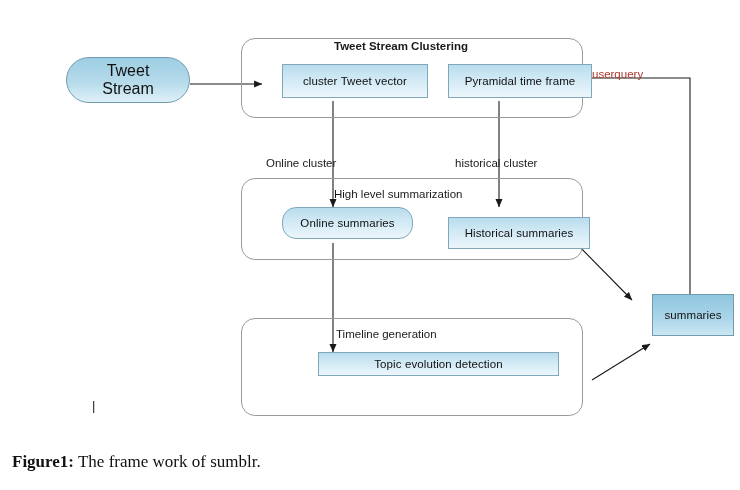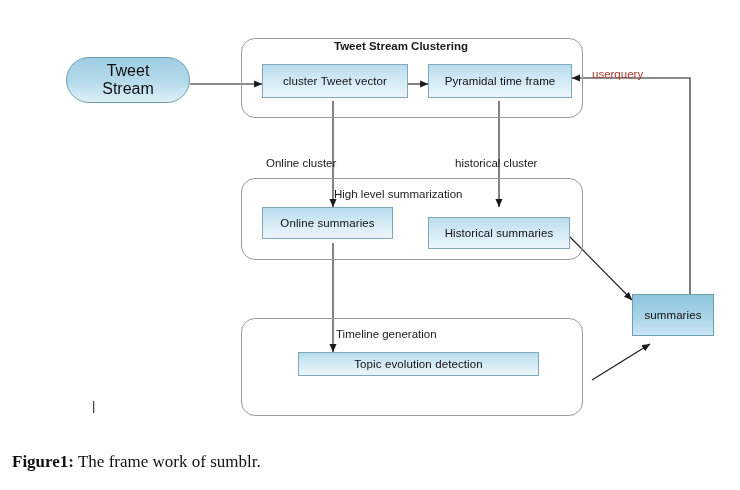--- a/index.html
+++ b/index.html
@@ -40,20 +40,21 @@
   .gbox {
     border: 1px solid #7fa8bb;
     background: linear-gradient(to bottom, #b9dced 0%, #cfe8f4 40%, #ecf6fb 100%);
     display: flex;
     align-items: center;
     justify-content: center;
     text-align: center;
     color: #111;
     font-size: 11.5px;
     letter-spacing: .1px;
+    margin-left: 20px;
   }
   .gbox.dark {
     background: linear-gradient(to bottom, #8fc6df 0%, #a9d4e8 55%, #cbe6f3 100%);
     border: 1px solid #6f9cb0;
   }
   
   .capsule {
     border-radius: 999px;
     border: 1px solid #6f9cb0;
     background: linear-gradient(to bottom, #9ecee3 0%, #b6dbeb 55%, #dff0f8 100%);
@@ -137,21 +138,21 @@
   </div>
 
   <div class="node gbox" style="left:262px; top:64px; width:146px; height:34px;">
     <span>cluster Tweet vector</span>
   </div>
 
   <div class="node gbox" style="left:428px; top:64px; width:144px; height:34px;">
     <span>Pyramidal time frame</span>
   </div>
 
-  <div class="node gbox" style="left:262px; top:207px; width:131px; height:32px;">
+  <div class="node gbox" style="left:262px; top:207px; width:131px; height:32px;border-radius:14px;">
     <span>Online summaries</span>
   </div>
 
   <div class="node gbox" style="left:428px; top:217px; width:142px; height:32px;">
     <span>Historical summaries</span>
   </div>
 
   <div class="node gbox" style="left:298px; top:352px; width:241px; height:24px;">
     <span>Topic evolution detection</span>
   </div>

